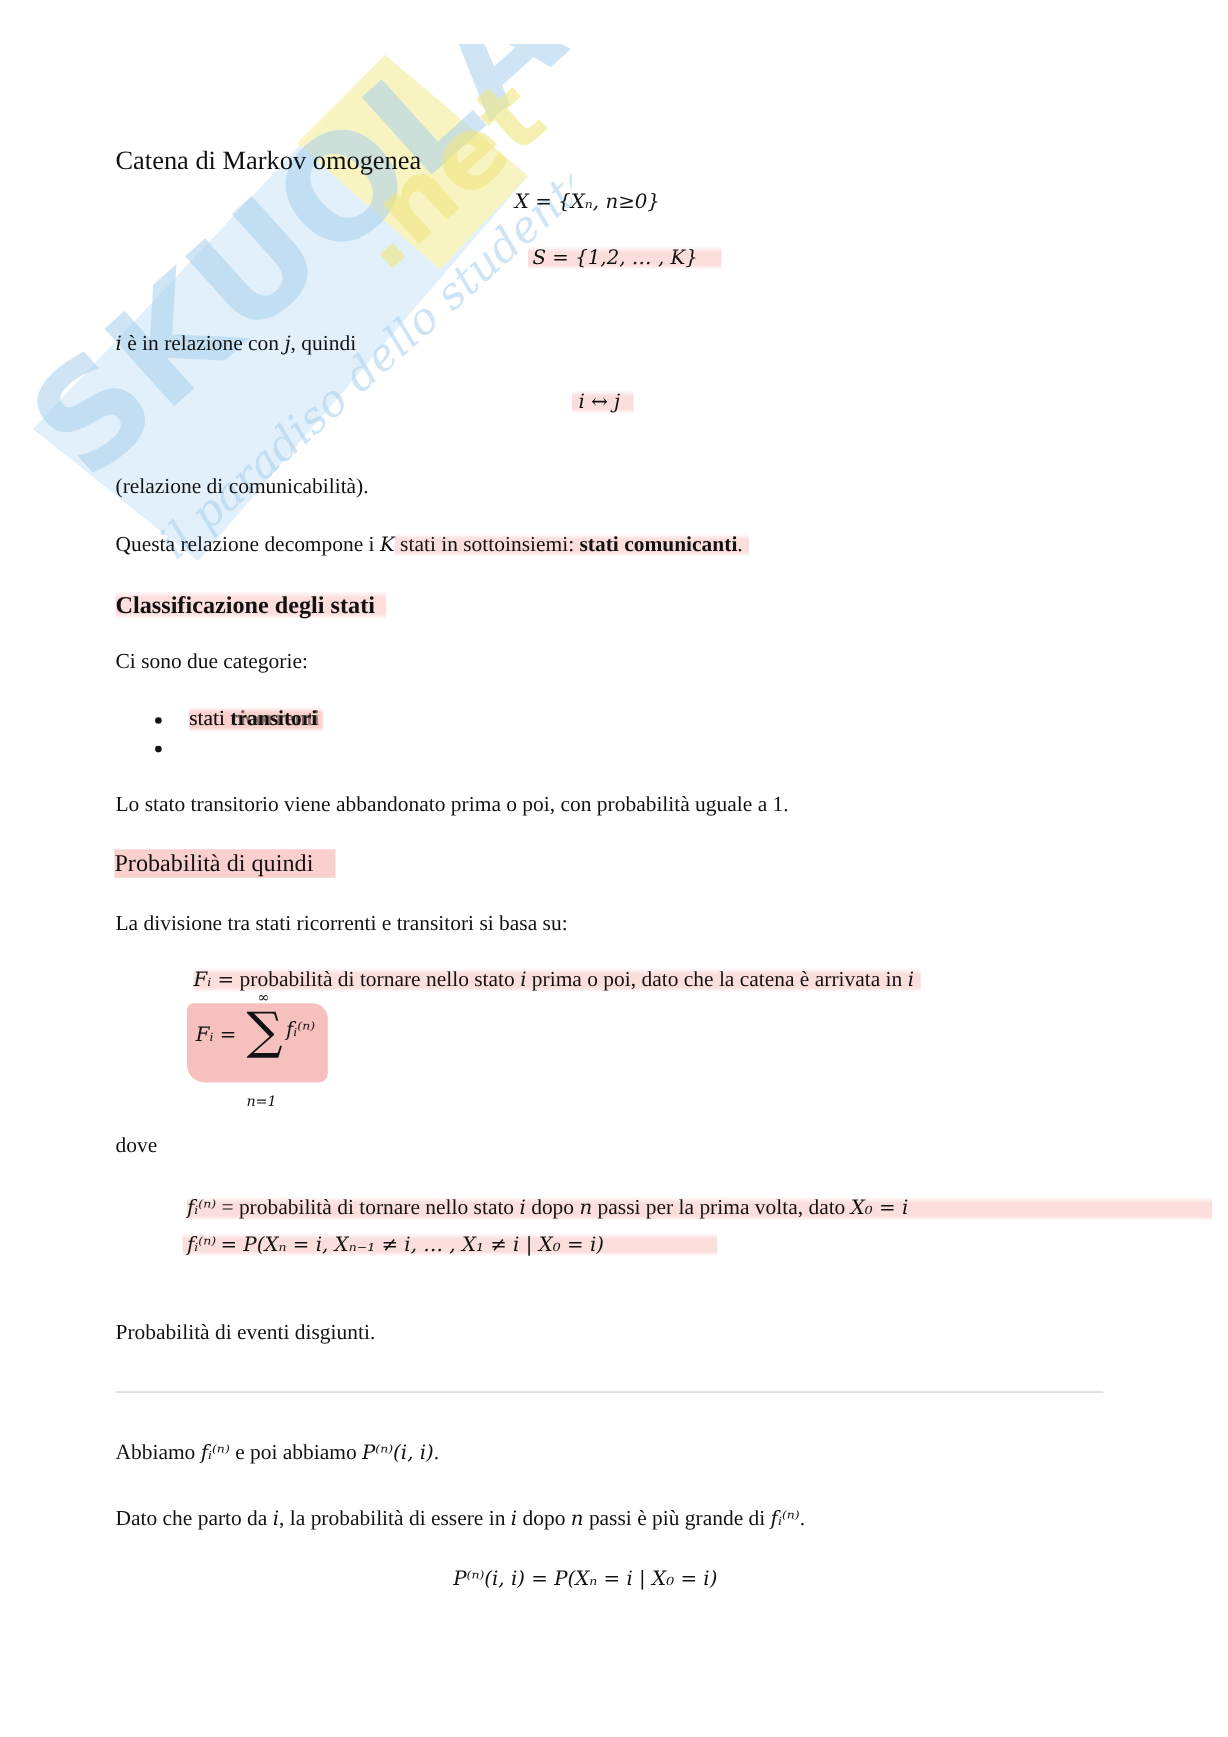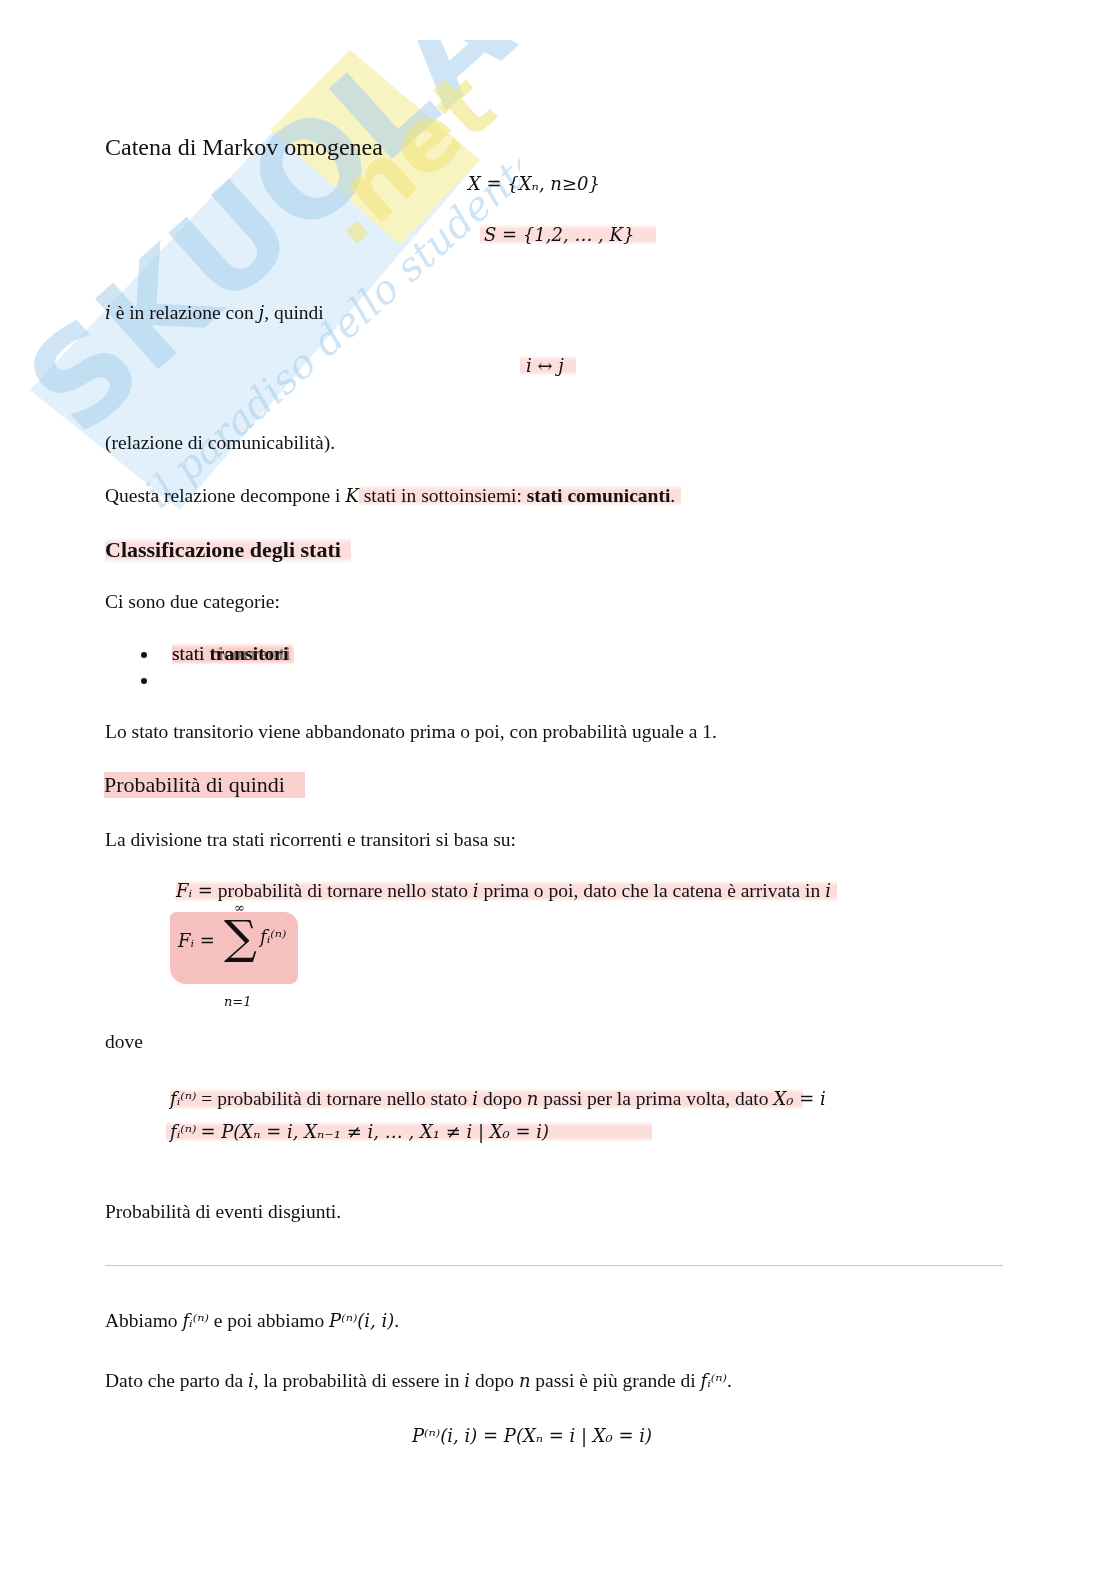--- a/index.html
+++ b/index.html
@@ -71,21 +71,21 @@
 
 <div class="abs hl-strong" style="left:170px; top:912px; width:128px; height:72px;"></div>
 <div class="abs m" style="left:178px; top:930px;">Fᵢ =</div>
 <div class="abs mr" style="left:234px; top:900px; font-size:13px;">∞</div>
 <div class="abs sum" style="left:224px; top:914px;">∑</div>
 <div class="abs m" style="left:224px; top:963px; font-size:13px;margin-top:31px;">n=1</div>
 <div class="abs m" style="left:260px; top:926px;">fᵢ⁽ⁿ⁾</div>
 
 <div class="abs txt" style="left:105px; top:1031px;">dove</div>
 
-<div class="abs txt hl" style="left:170px; top:1088px; width:633px;">
+<div class="abs txt hl" style="left:170px; top:1088px; width:932px;">
   <span class="m">fᵢ⁽ⁿ⁾</span><span> = probabilità di tornare nello stato </span><span class="m">i</span><span> dopo </span><span class="m">n</span><span> passi per la prima volta, dato </span><span class="m">X₀ = i</span>
 </div>
 <div class="abs hl" style="left:166px; top:1121px; width:482px; padding-left:4px;">
   <span class="m">fᵢ⁽ⁿ⁾</span>
   <span class="m">= P(Xₙ = i, Xₙ₋₁ ≠ i,  … , X₁ ≠ i | X₀ = i)</span>
 </div>
 
 <div class="abs txt" style="left:105px; top:1201px;">Probabilità di eventi disgiunti.</div>
 
 <div class="hr"></div>

